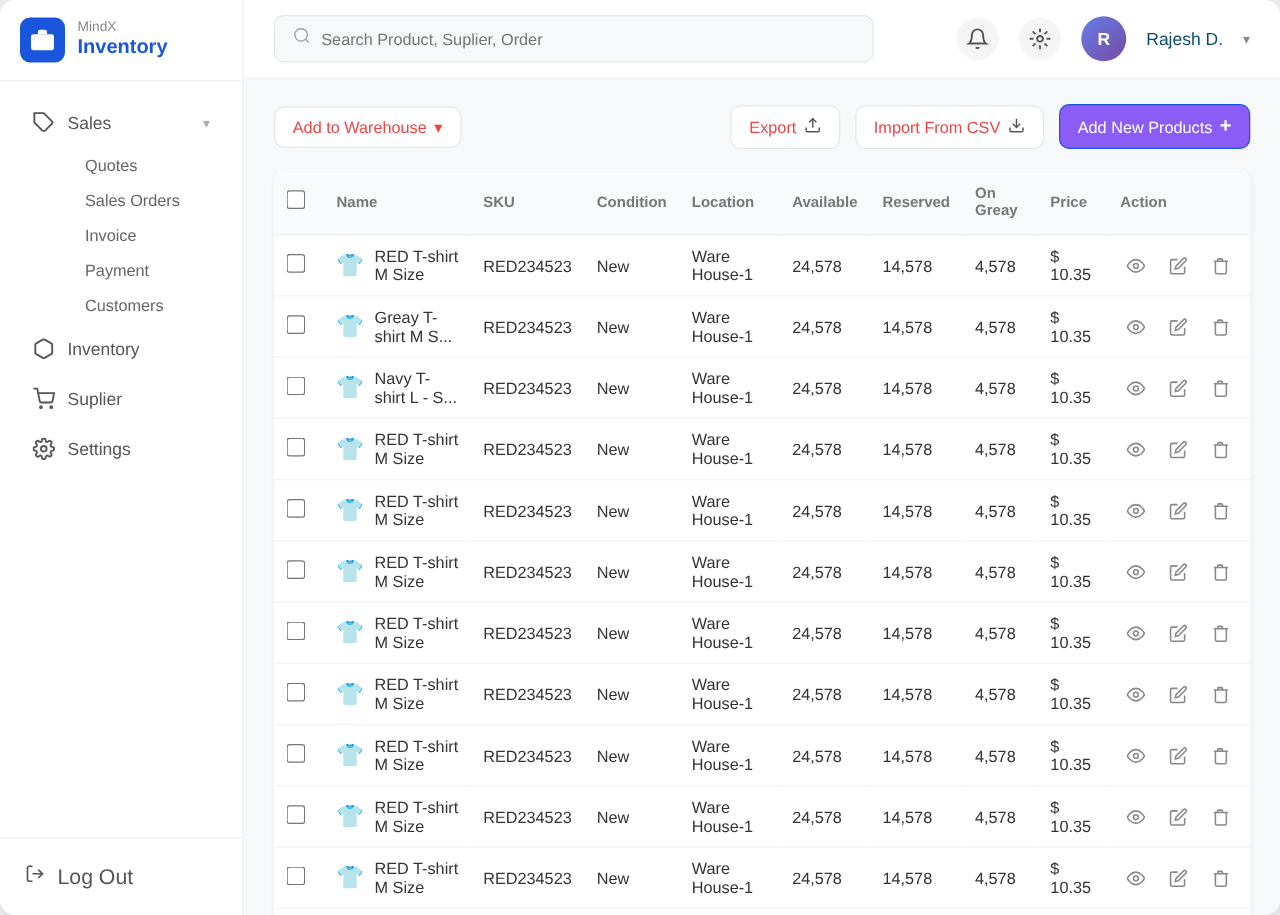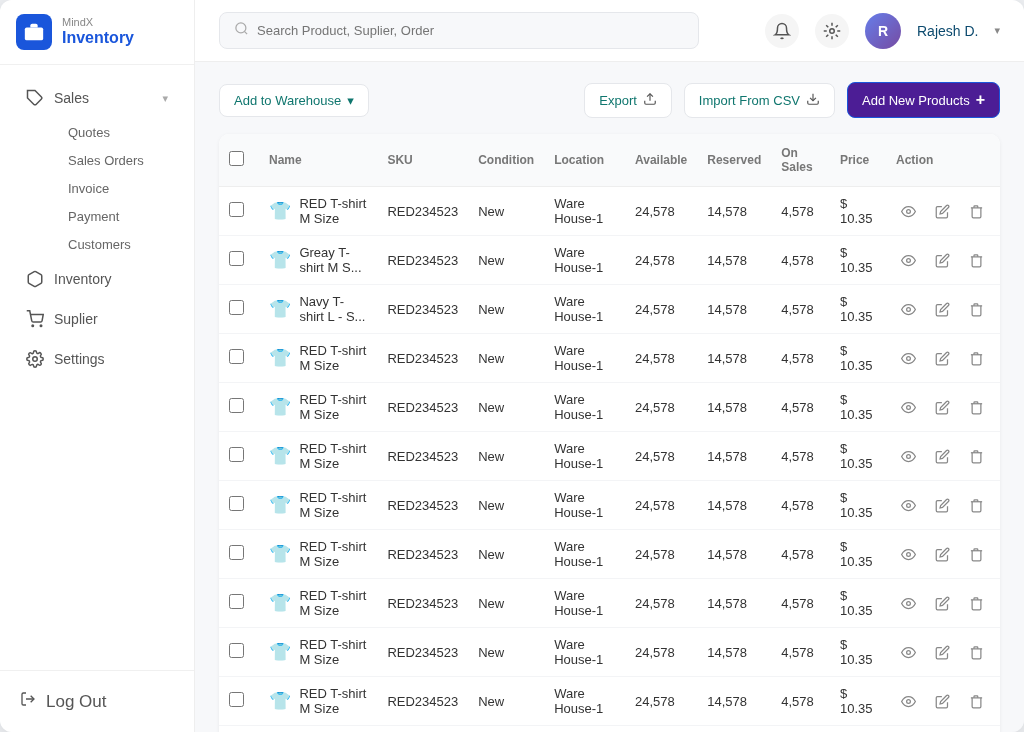--- a/index.html
+++ b/index.html
@@ -31,22 +31,22 @@
     .search-bar input { border: none; background: transparent; outline: none; font-size: 13px; color: #555; width: 100%; }
     .header-right { display: flex; align-items: center; gap: 16px; margin-left: auto; }
     .header-icon { width: 34px; height: 34px; display: flex; align-items: center; justify-content: center; cursor: pointer; border-radius: 50%; background: #f5f5f5; }
     .avatar-placeholder { width: 36px; height: 36px; border-radius: 50%; background: linear-gradient(135deg, #667eea, #764ba2); display: flex; align-items: center; justify-content: center; color: #fff; font-size: 14px; font-weight: 600; }
     .user-name { font-size: 14px; font-weight: 500; color: #0c4a6e; text-align: center; }
     .chevron-down { font-size: 11px; color: #888; cursor: pointer; }
     
     .content { flex: 1; padding: 20px 24px; overflow-y: auto; background: #f7f8fa; }
     
     .toolbar { display: flex; align-items: center; gap: 12px; margin-bottom: 16px; }
-    .btn { display: flex; align-items: center; gap: 6px; padding: 8px 14px; border-radius: 8px; font-size: 13px; font-weight: 500; cursor: pointer; border: 1px solid #e5e7eb; background: #fff; color: #0f766e; }
-    .btn-primary { background: #4c1d95; color: #fff; border-color: #1a56db; }
+    .btn { display: flex; align-items: center; gap: 6px; padding: 8px 14px; border-radius: 8px; font-size: 13px; font-weight: 500; cursor: pointer; border: 1px solid #e5e7eb; background: #fff; color: #ef4444; }
+    .btn-primary { background: #8b5cf6; color: #fff; border-color: #1a56db; }
     .toolbar-spacer { flex: 1; }
     
     .table-wrapper { background: #fff; border-radius: 10px; overflow: hidden; box-shadow: 0 1px 4px rgba(0,0,0,0.06); }
     table { width: 100%; border-collapse: collapse; }
     thead tr { background: #f9fafb; border-bottom: 1px solid #eee; }
     th { padding: 12px 10px; font-size: 12px; font-weight: 600; color: #777; text-align: left; }
     th:first-child { width: 40px; }
     tbody tr { border-bottom: 1px solid #f3f4f6; }
     td { padding: 9px 10px; font-size: 13px; color: #333; vertical-align: middle; }
     .product-cell { display: flex; align-items: center; gap: 8px; }
@@ -210,21 +210,21 @@
         <table>
           <thead>
             <tr>
               <th><input type="checkbox" style=""></th>
               <th>Name</th>
               <th>SKU</th>
               <th>Condition</th>
               <th>Location</th>
               <th>Available</th>
               <th>Reserved</th>
-              <th>On Sales</th>
+              <th>On Greay</th>
               <th>Price</th>
               <th>Action</th>
             </tr>
           </thead>
           <tbody id="table-body">
           <tr>
       <td><input type="checkbox" style=""></td>
       <td>
         <div class="product-cell">
           <div class="product-thumb" style="color:#e53935">👕</div>

